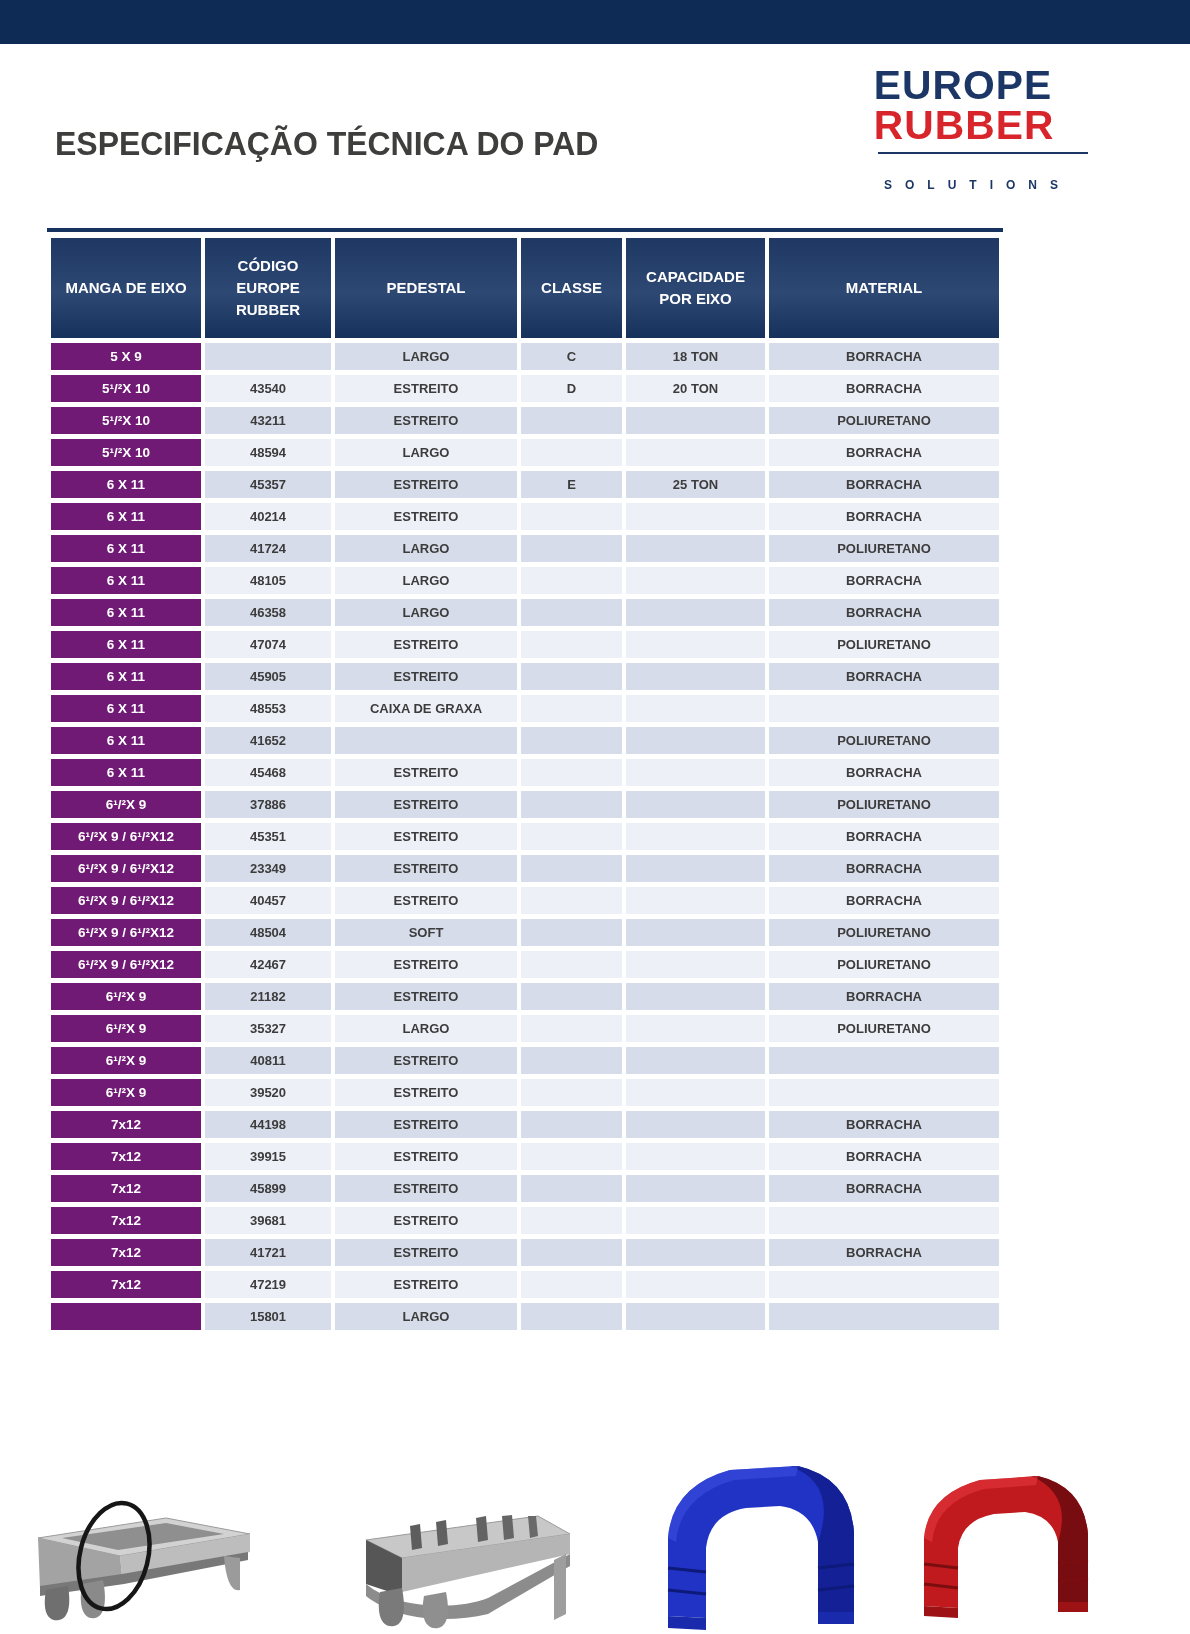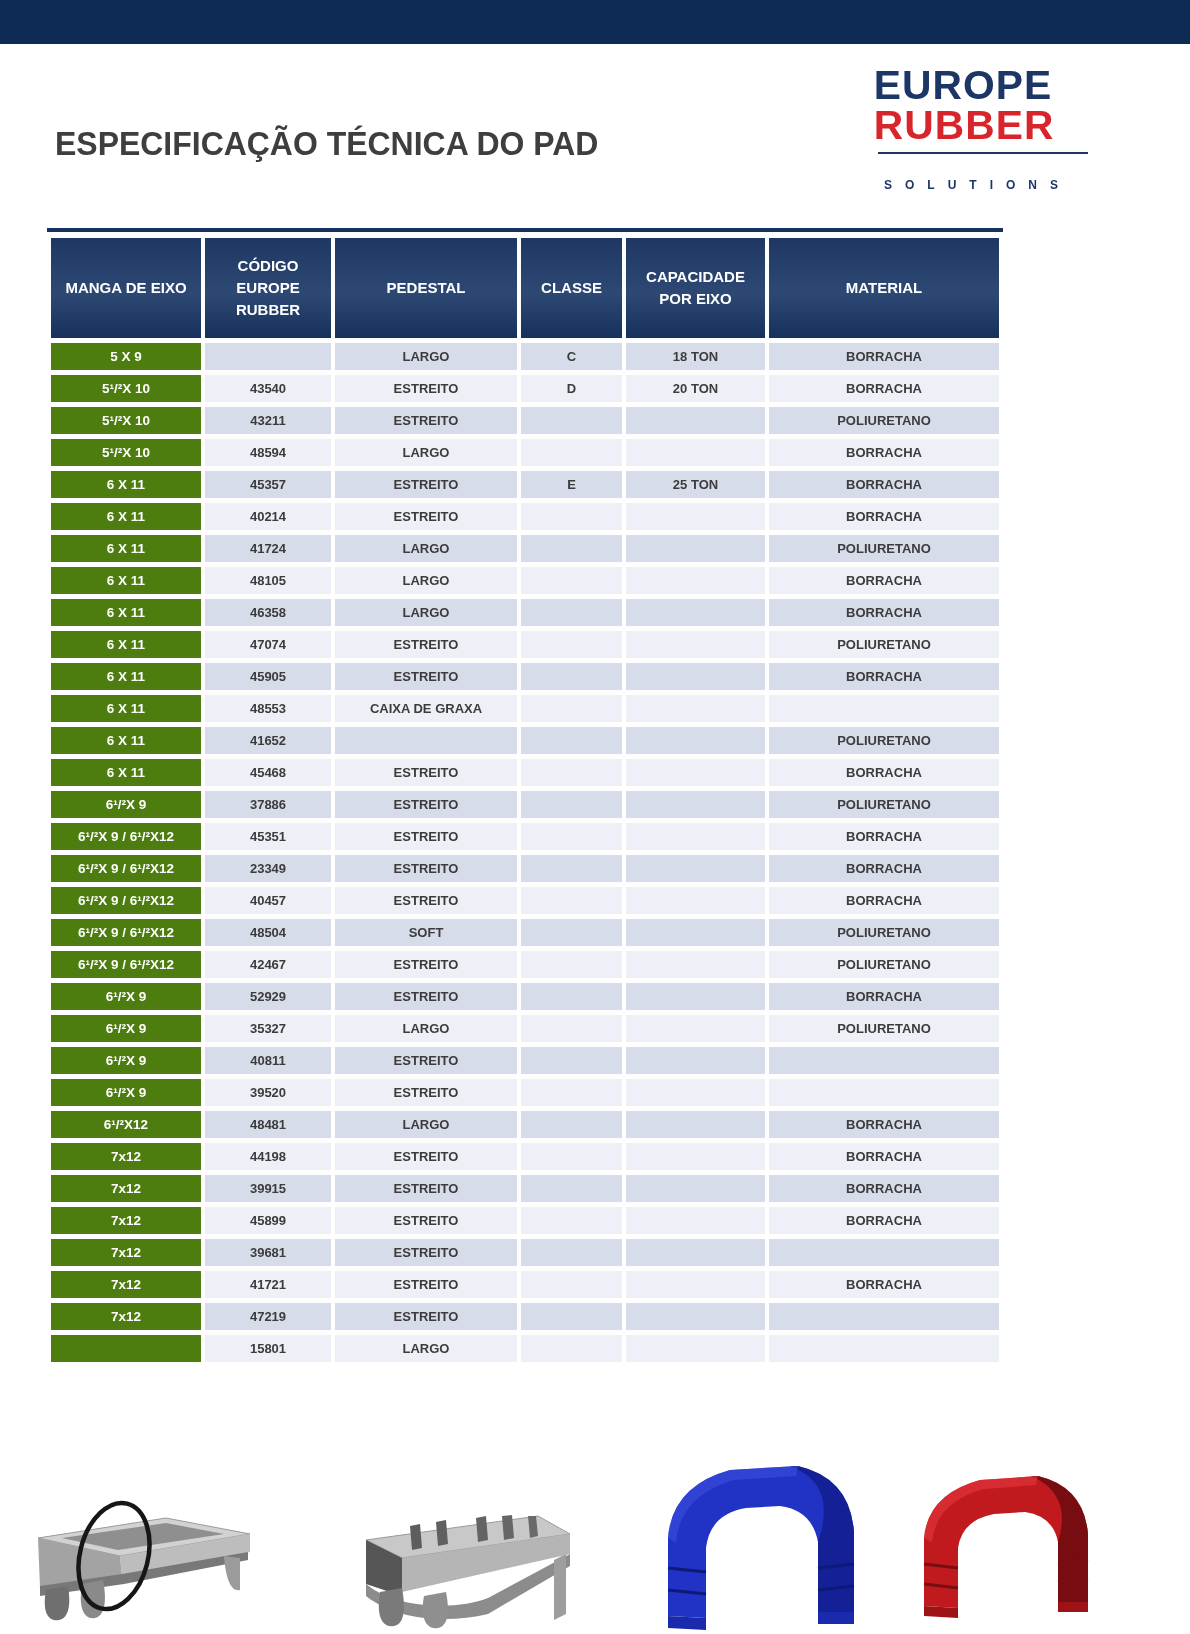--- a/index.html
+++ b/index.html
@@ -46,21 +46,21 @@
     background:linear-gradient(180deg,#1e3763 0%, #2e4874 55%, #16315c 100%);
     color:#ffffff; font-size:15px; font-weight:bold;
     height:100px; text-align:center; vertical-align:middle;
     line-height:1.45; padding:0 10px;
   }
   table.spec td {
     height:27px; text-align:center; vertical-align:middle;
     font-size:13px; font-weight:bold; color:#3c3c3c; padding:0 4px;
     white-space:nowrap; overflow:hidden;
   }
-  table.spec td:first-child { background:#4d7c0f; color:#ffffff; font-size:13.5px;margin-top:43px; }
+  table.spec td:first-child { background:#701a75; color:#ffffff; font-size:13.5px;margin-top:43px; }
   table.spec tr:nth-child(odd)  td:not(:first-child) { background:#d7dcea; }
   table.spec tr:nth-child(even) td:not(:first-child) { background:#eef0f7; }
 
   
   .pads { position:absolute; left:0; top:1440px; width:1190px; height:194px; }
   .pad { position:absolute; }
   .pad1 { left:26px;  top:50px; }
   .pad2 { left:336px; top:56px; }
   .pad3 { left:650px; top:10px; }
   .pad4 { left:910px; top:22px; }
@@ -256,21 +256,21 @@
         <tr>
           <td>6¹/²X 9 / 6¹/²X12</td>
           <td>42467</td>
           <td>ESTREITO</td>
           <td></td>
           <td></td>
           <td>POLIURETANO</td>
         </tr>
         <tr>
           <td>6¹/²X 9</td>
-          <td>52929</td>
+          <td>21182</td>
           <td>ESTREITO</td>
           <td></td>
           <td></td>
           <td>BORRACHA</td>
         </tr>
         <tr>
           <td>6¹/²X 9</td>
           <td>35327</td>
           <td>LARGO</td>
           <td></td>
@@ -285,28 +285,20 @@
           <td></td>
           <td></td>
         </tr>
         <tr>
           <td>6¹/²X 9</td>
           <td>39520</td>
           <td>ESTREITO</td>
           <td></td>
           <td></td>
           <td></td>
-        </tr>
-        <tr>
-          <td>6¹/²X12</td>
-          <td>48481</td>
-          <td>LARGO</td>
-          <td></td>
-          <td></td>
-          <td>BORRACHA</td>
         </tr>
         <tr>
           <td>7x12</td>
           <td>44198</td>
           <td>ESTREITO</td>
           <td></td>
           <td></td>
           <td>BORRACHA</td>
         </tr>
         <tr>

